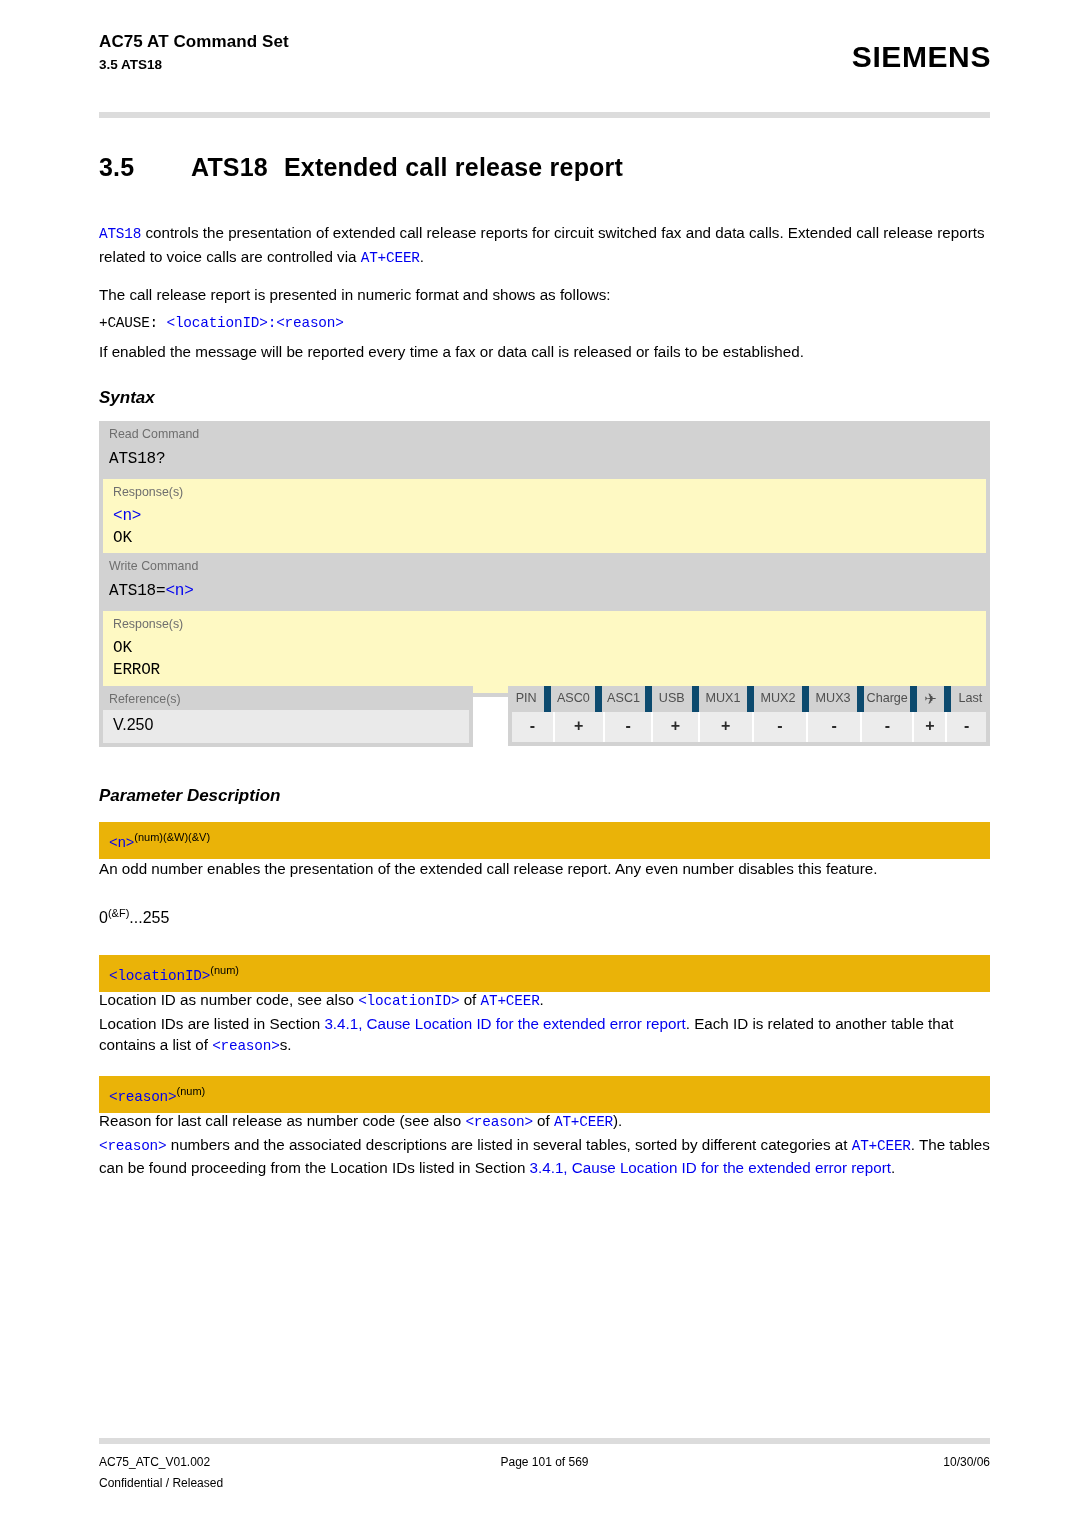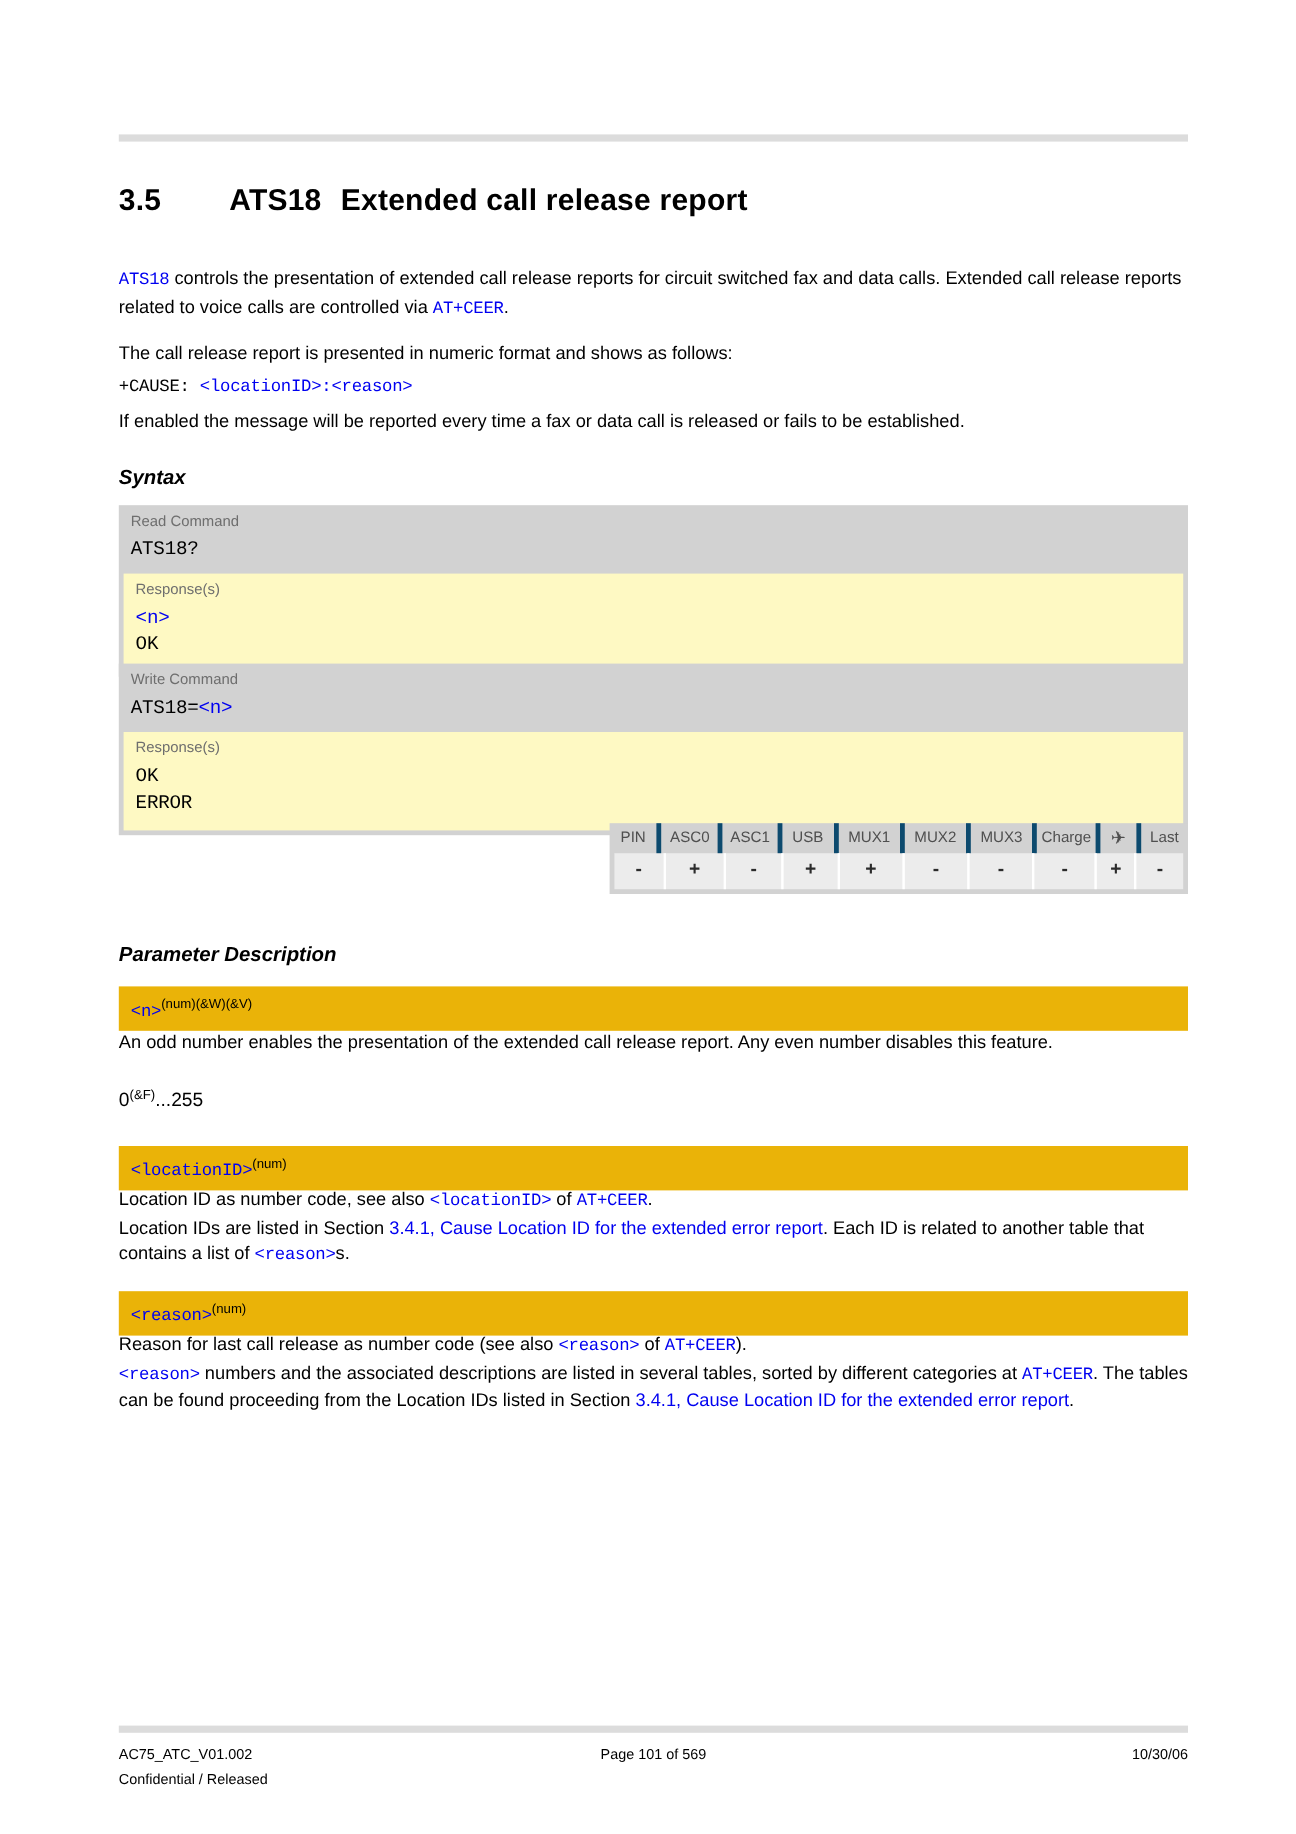--- a/index.html
+++ b/index.html
@@ -141,21 +141,21 @@
     background: #d2d2d2;
     box-sizing: border-box;
     padding-bottom: 4px;
   }
   .cap-row { display: flex; }
   .cap-head .cap-cell {
     font-size: 12.6px;
     color: #4f4f4f;
     padding: 5px 0 5px 0;
     text-align: center;
-    border-right: 4px solid #0c4a6e;
+    border-right: 7px solid #0c4a6e;
     box-sizing: border-box;
   }
   .cap-head .cap-cell:last-child { border-right: none; }
   .cap-vals {
     background: #ececec;
     margin: 0 4px;
   }
   .cap-vals .cap-cell {
     font-size: 16px;
     font-weight: bold;
@@ -203,20 +203,25 @@
   .foot-row { position: relative; height: 21px; }
   .foot-l { position: absolute; left: 0; }
   .foot-c { position: absolute; left: 0; width: 891px; text-align: center; }
   .foot-r { position: absolute; right: 0; }
 </style>
 </head>
 <body>
 
 <div class="page">
 
+  <div class="hdr">
+    <div class="hdr-title">AC75 AT Command Set</div>
+    <div class="hdr-sub">3.5 ATS18</div>
+    <div class="hdr-logo">SIEMENS</div>
+  </div>
   <div class="rule-top"></div>
 
   <div class="sec-title">
     <span class="num">3.5</span><span class="cmd">ATS18</span><span>Extended call release report</span>
   </div>
 
   <div class="para" style="top:222px;">
     <span class="mono blue">ATS18</span><span> controls the presentation of extended call release reports for circuit switched fax and data calls. Extended call release reports related to voice calls are controlled via </span><span class="mono blue">AT+CEER</span><span>.</span>
   </div>
 
@@ -251,20 +256,24 @@
     </div>
     <div class="syn-resp">
       <div class="syn-lbl">Response(s)</div>
       <div class="syn-cmd">
         <div class="mono" style="font-size:16px;">OK</div>
         <div class="mono" style="font-size:16px;">ERROR</div>
       </div>
     </div>
   </div>
 
+  <div class="ref-box">
+    <div class="syn-lbl">Reference(s)</div>
+    <div class="ref-val">V.250</div>
+  </div>
 
   <div class="cap-box">
     <div class="cap-row cap-head">
       <div class="cap-cell" style="width:44px;">PIN</div>
       <div class="cap-cell" style="width:52px;">ASC0</div>
       <div class="cap-cell" style="width:50px;">ASC1</div>
       <div class="cap-cell" style="width:48px;">USB</div>
       <div class="cap-cell" style="width:56px;">MUX1</div>
       <div class="cap-cell" style="width:56px;">MUX2</div>
       <div class="cap-cell" style="width:56px;">MUX3</div>

